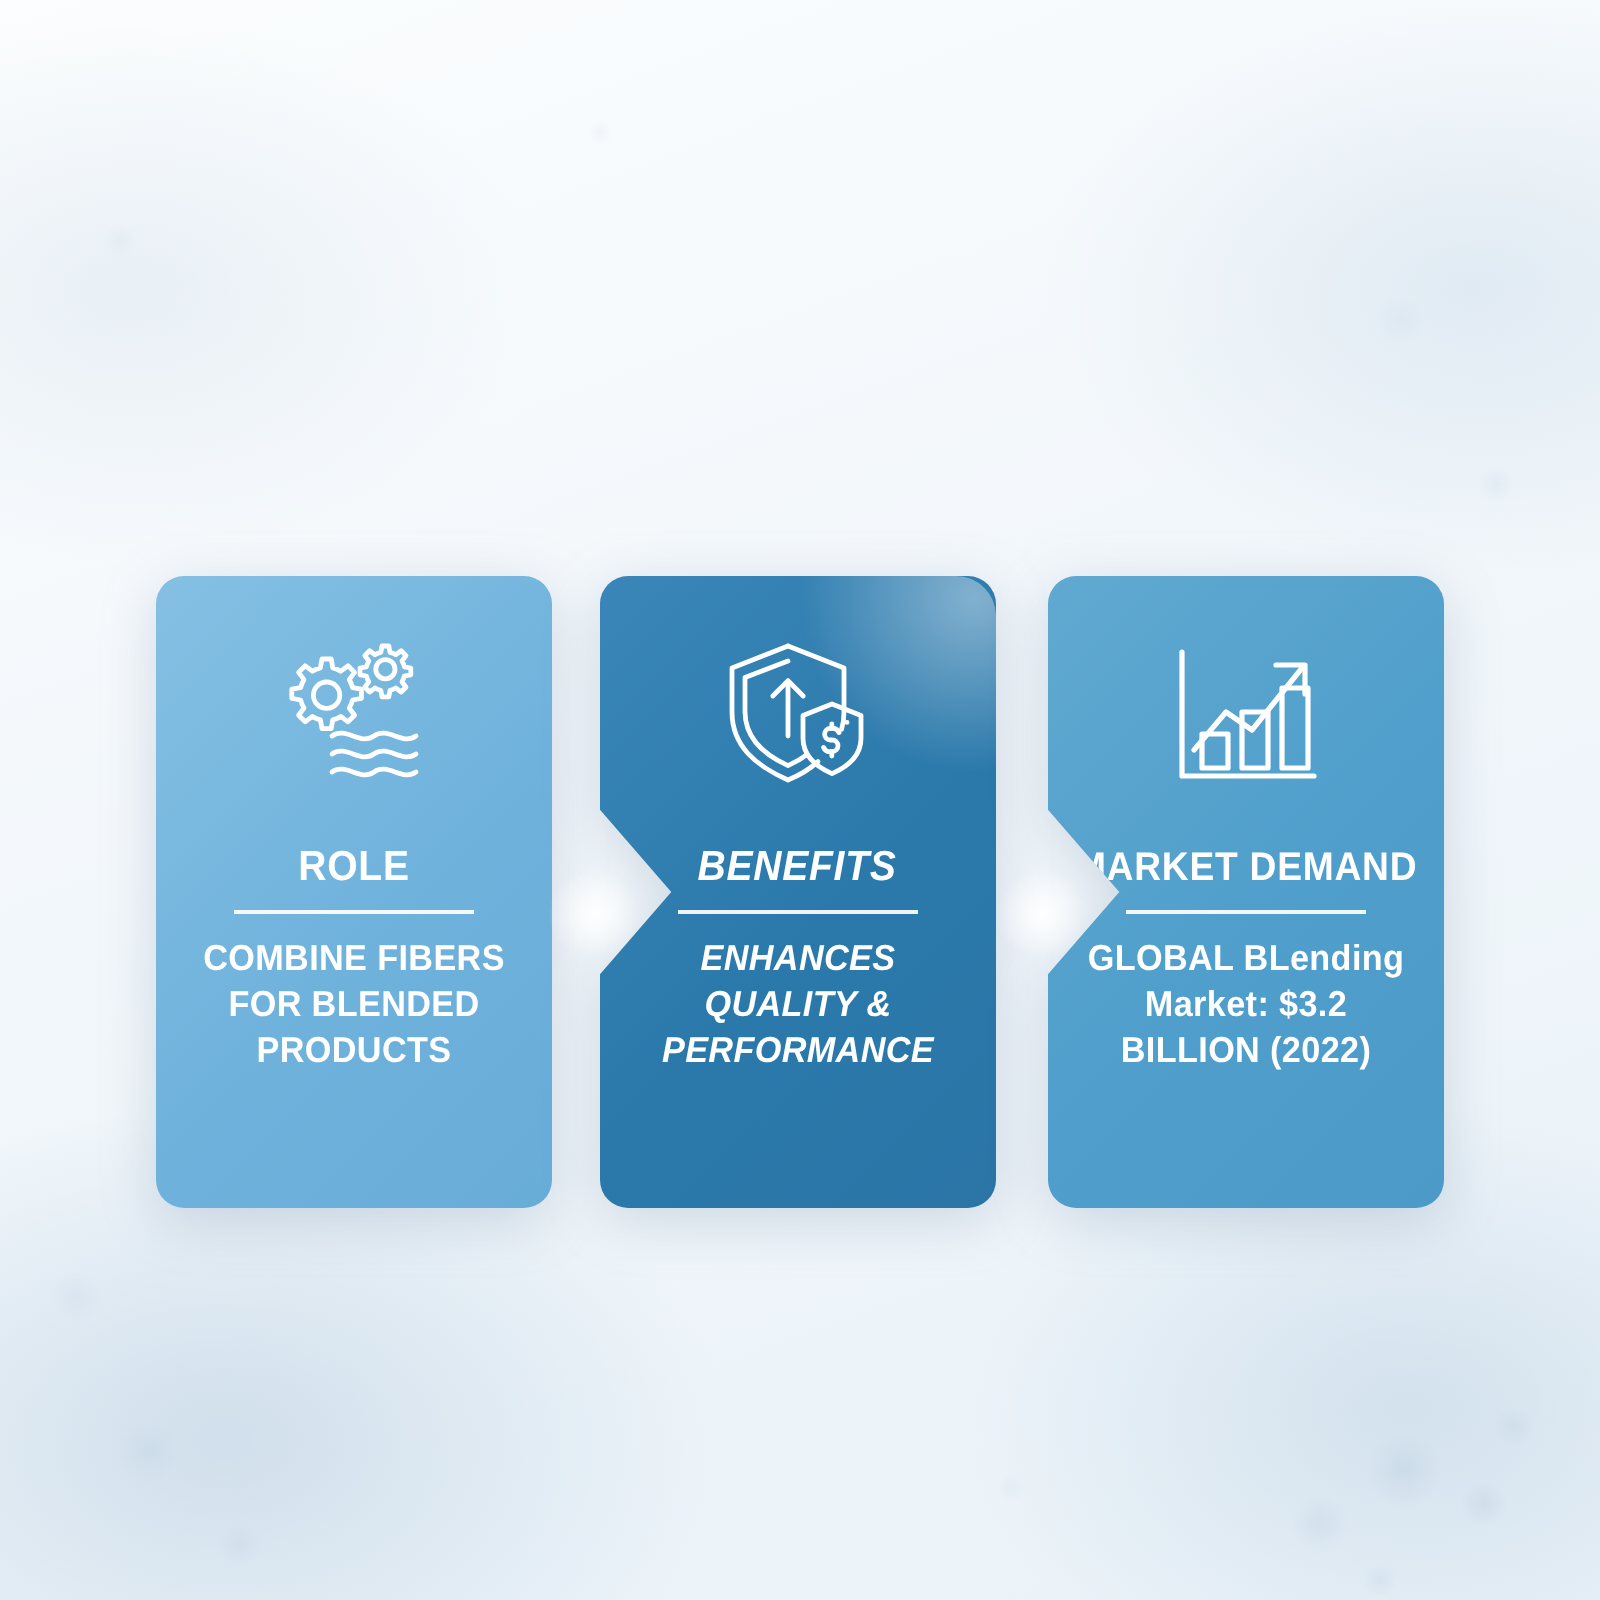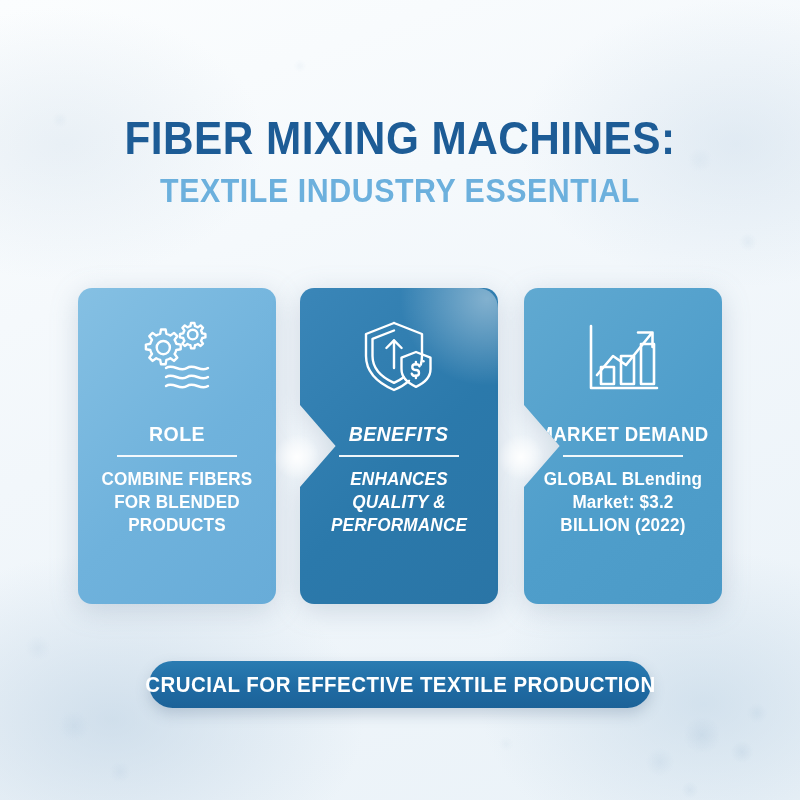--- a/index.html
+++ b/index.html
@@ -213,24 +213,20 @@
     white-space: nowrap;
   }
 </style>
 </head>
 <body>
 
 <div id="infographic">
 
   <div class="texture"></div>
 
-  <div class="heading-block">
-    <h1 class="title">FIBER MIXING MACHINES:</h1>
-    <h2 class="subtitle">TEXTILE INDUSTRY ESSENTIAL</h2>
-  </div>
 
   <div class="cards">
 
     <div class="card" id="card-0">
       <div class="card-body">
         <div class="card-icon">
           <svg width="84" height="76" viewBox="0 0 84 76" fill="none" stroke="#ffffff" stroke-width="2.4" stroke-linecap="round" stroke-linejoin="round">
 
             <path d="M26 8.5 l4.6 0 0.8 4.4 a13 13 0 0 1 4.0 1.7 l3.6-2.7 3.3 3.3 -2.7 3.6 a13 13 0 0 1 1.7 4.0 l4.4 0.8 0 4.6 -4.4 0.8 a13 13 0 0 1 -1.7 4.0 l2.7 3.6 -3.3 3.3 -3.6-2.7 a13 13 0 0 1 -4.0 1.7 l-0.8 4.4 -4.6 0 -0.8-4.4 a13 13 0 0 1 -4.0-1.7 l-3.6 2.7 -3.3-3.3 2.7-3.6 a13 13 0 0 1 -1.7-4.0 l-4.4-0.8 0-4.6 4.4-0.8 a13 13 0 0 1 1.7-4.0 l-2.7-3.6 3.3-3.3 3.6 2.7 a13 13 0 0 1 4.0-1.7 z"></path>
             <circle cx="28.3" cy="26.6" r="6.6"></circle>
@@ -294,17 +290,14 @@
         <div class="card-heading">MARKET DEMAND</div>
         <div class="card-divider"></div>
         <div class="card-text">GLOBAL BLending Market: $3.2 BILLION (2022)</div>
       </div>
     </div>
 
     <div class="glow" id="glow-0"></div>
     <div class="glow" id="glow-1"></div>
   </div>
 
-  <div class="banner">
-    <span class="banner-text">CRUCIAL FOR EFFECTIVE TEXTILE PRODUCTION</span>
-  </div>
 
 </div>
 
 </body></html>

